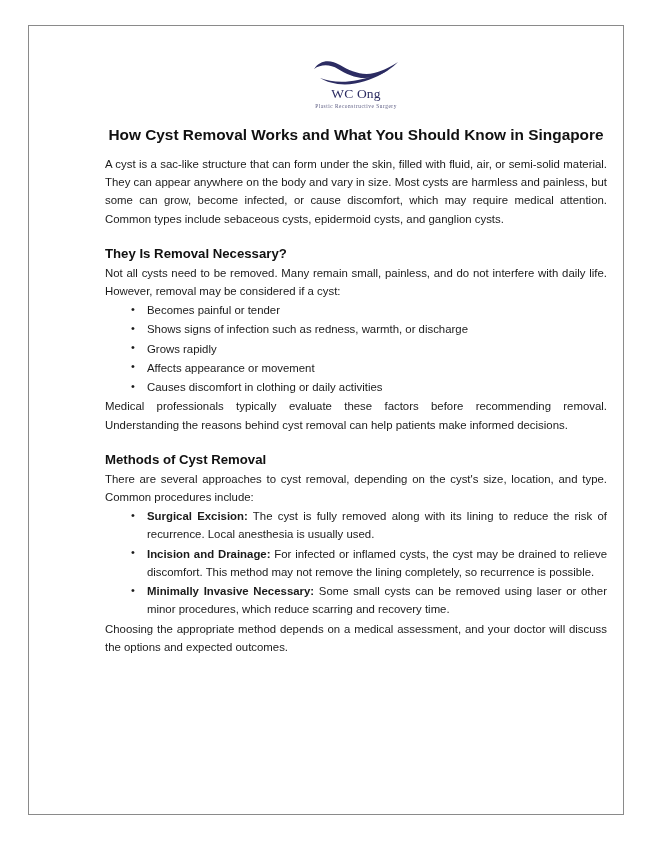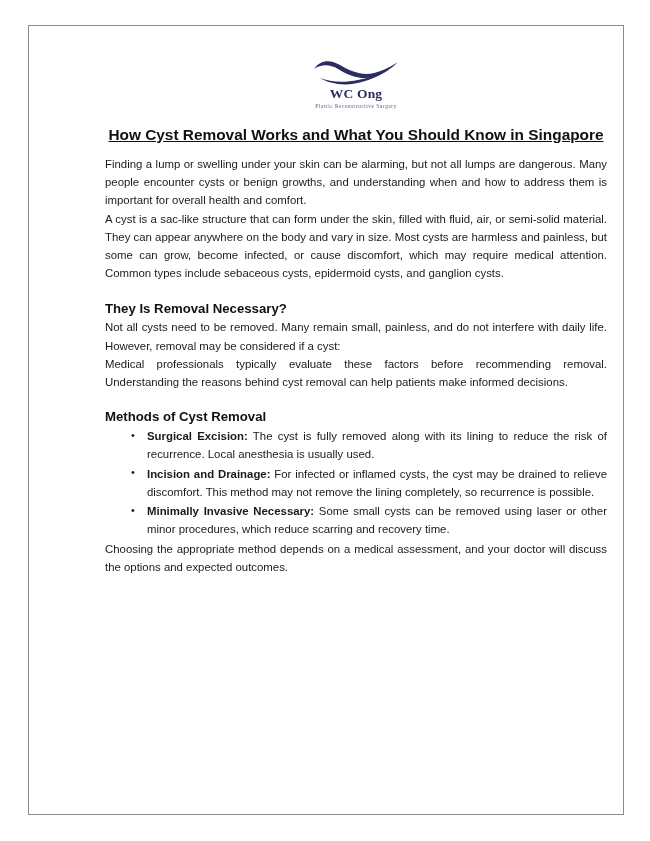--- a/index.html
+++ b/index.html
@@ -40,41 +40,40 @@
     margin: 0 0 14px 0;
   }
   .logo-mark {
     display: block;
     margin: 0 auto;
     width: 92px;
     height: 30px;
   }
   .logo-name {
     font-family: "Liberation Serif", serif;
-    font-weight: bold;
+    font-weight: normal;
     font-size: 13.5px;
     color: #2c2c62;
     letter-spacing: 0.2px;
     line-height: 1.1;
     margin-top: 1px;
   }
   .logo-tagline {
     font-family: "Liberation Serif", serif;
     font-size: 5.3px;
     color: #5a5a80;
     letter-spacing: 0.55px;
     margin-top: 1px;
   }
 
   
   .doc-title {
     font-size: 15.4px;
     font-weight: bold;
     text-align: center;
-    text-decoration: underline;
     line-height: 1.62;
     margin: 0 0 7px 0;
     color: #111;
   }
 
   
   h2.section-heading {
     font-size: 13.2px;
     font-weight: bold;
     margin: 17px 0 1px 0;
@@ -123,29 +122,36 @@
       <svg class="logo-mark" viewBox="0 0 92 30" aria-hidden="true">
         <path d="M4 13 C10 4, 20 3, 30 9 C40 15, 52 20, 64 17 C74 14.5, 82 10, 88 6 C82 12, 74 18, 63 21 C50 24.5, 38 19, 28 13 C20 8, 11 8, 4 13 Z" fill="#2c2c62"></path>
         <path d="M10 22 C20 26, 34 27, 48 24 C60 21.5, 70 18, 78 14 C70 20, 58 25, 45 27.5 C31 30, 18 27, 10 22 Z" fill="#2c2c62"></path>
       </svg>
       <div class="logo-name">WC Ong</div>
       <div class="logo-tagline">Plastic Reconstructive Surgery</div>
     </div>
 
     <h1 class="doc-title">How Cyst Removal Works and What You Should Know in Singapore</h1>
 
-    <p class="body-text">Finding a lump or swelling under your skin can be alarming, but not all lumps are dangerous. Many people encounter cysts or benign growths, and understanding when and how to address them is important for overall health and comfort.</p>
 
     <p class="body-text">A cyst is a sac-like structure that can form under the skin, filled with fluid, air, or semi-solid material. They can appear anywhere on the body and vary in size. Most cysts are harmless and painless, but some can grow, become infected, or cause discomfort, which may require medical attention. Common types include sebaceous cysts, epidermoid cysts, and ganglion cysts.</p>
 
     <h2 class="section-heading">They Is Removal Necessary?</h2>
     <p class="body-text">Not all cysts need to be removed. Many remain small, painless, and do not interfere with daily life. However, removal may be considered if a cyst:</p>
+    <ul class="bullet-list">
+      <li>Becomes painful or tender</li>
+      <li>Shows signs of infection such as redness, warmth, or discharge</li>
+      <li>Grows rapidly</li>
+      <li>Affects appearance or movement</li>
+      <li>Causes discomfort in clothing or daily activities</li>
+    </ul>
     <p class="body-text">Medical professionals typically evaluate these factors before recommending removal. Understanding the reasons behind cyst removal can help patients make informed decisions.</p>
 
     <h2 class="section-heading">Methods of Cyst Removal</h2>
+    <p class="body-text">There are several approaches to cyst removal, depending on the cyst's size, location, and type. Common procedures include:</p>
     <ul class="bullet-list">
       <li>
         <span class="lead-term">Surgical Excision:</span><span> The cyst is fully removed along with its lining to reduce the risk of recurrence. Local anesthesia is usually used.</span>
       </li>
       <li>
         <span class="lead-term">Incision and Drainage:</span><span> For infected or inflamed cysts, the cyst may be drained to relieve discomfort. This method may not remove the lining completely, so recurrence is possible.</span>
       </li>
       <li>
         <span class="lead-term">Minimally Invasive Necessary:</span><span> Some small cysts can be removed using laser or other minor procedures, which reduce scarring and recovery time.</span>
       </li>

